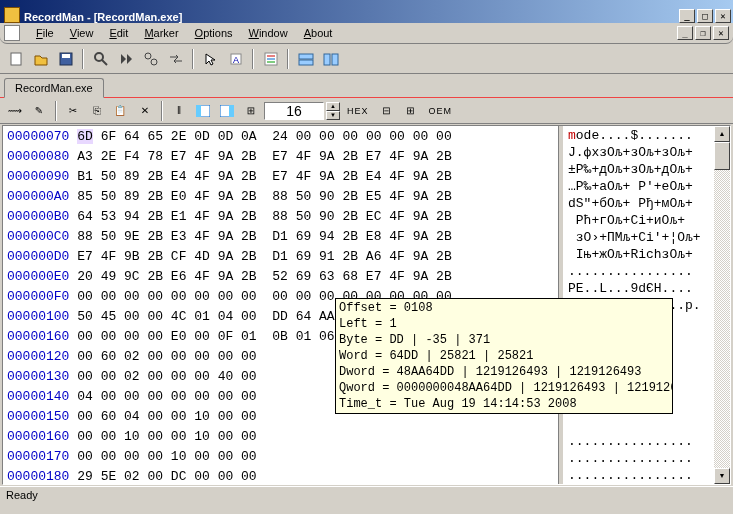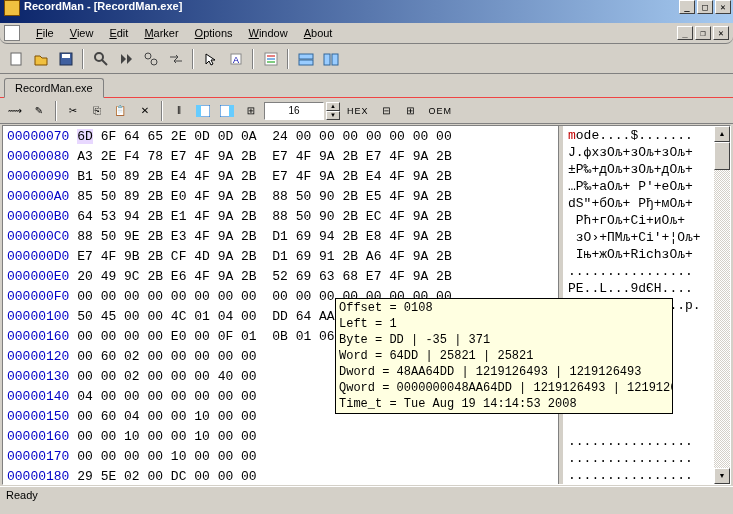--- a/index.html
+++ b/index.html
@@ -10,21 +10,21 @@
   width: 733px;
   height: 514px;
   overflow: hidden;
   position: relative;
 }
 .titlebar {
   height: 23px;
   background: linear-gradient(to right, #0A246A, #A6CAF0);
   color: #fff;
   display: flex;
-  align-items: flex-start;
+  align-items: flex-end;
   padding: 0 2px 0 4px;
   font-weight: bold;
 }
 .titlebar .icon {
   width: 16px; height: 16px; margin-right: 4px;
   background: #F0C040;
   border: 1px solid #805000;
 }
 .winbtns { margin-left: auto; display: flex; gap: 2px; }
 .winbtn {
@@ -100,21 +100,21 @@
   display: flex; align-items: center; justify-content: center;
   font-size: 10px;
 }
 .num-input {
   width: 60px; height: 18px;
   background: #fff;
   border: 1px solid #808080;
   border-right-color: #fff;
   border-bottom-color: #fff;
   text-align: center;
-  font-size: 10px;
+  font-size: 14px;
 }
 .spinner {
   width: 14px; height: 18px;
   display: flex; flex-direction: column;
 }
 .spinner div {
   flex: 1; background: #D4D0C8;
   border: 1px solid #fff;
   border-right-color: #404040;
   border-bottom-color: #404040;

